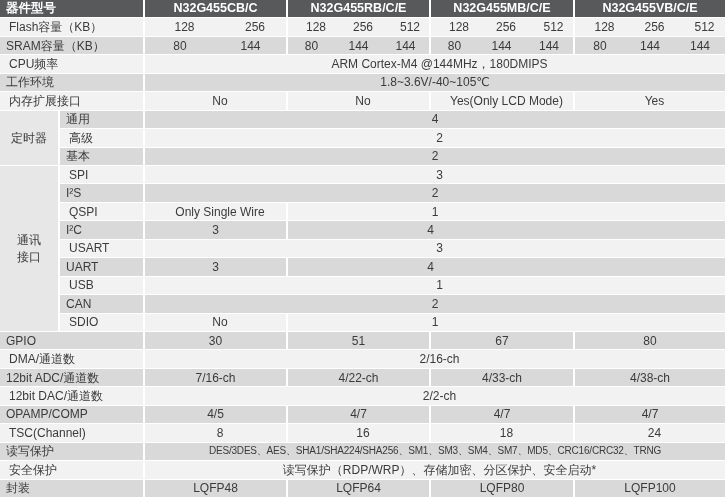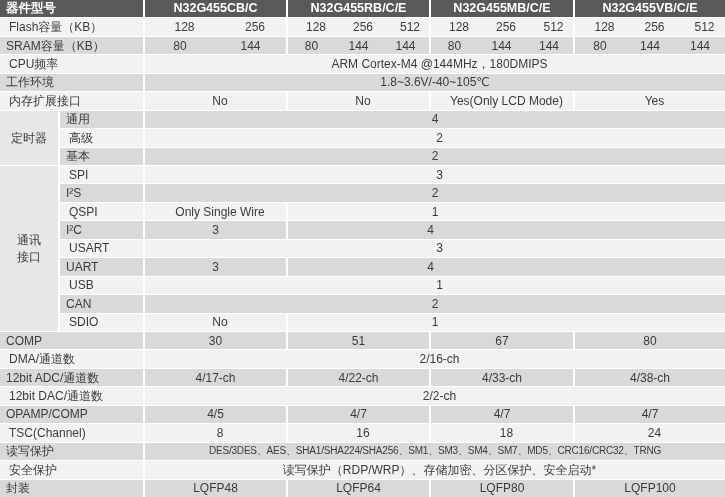--- a/index.html
+++ b/index.html
@@ -113,31 +113,31 @@
   <div class="cell dk c-g1" style="grid-row:15">3</div>
   <div class="cell dk c-m234 m234" style="grid-row:15">4</div>
   <div class="cell lbl lt c-sub" style="grid-row:16">USB</div>
   <div class="cell lt c-full" style="grid-row:16">1</div>
   <div class="cell lbl dk c-sub" style="grid-row:17">CAN</div>
   <div class="cell dk c-full" style="grid-row:17">2</div>
   <div class="cell lbl lt c-sub" style="grid-row:18">SDIO</div>
   <div class="cell lt c-g1" style="grid-row:18">No</div>
   <div class="cell lt c-m234 m234" style="grid-row:18">1</div>
 
-  <div class="cell lbl dk c-label" style="grid-row:19">COMP</div>
+  <div class="cell lbl dk c-label" style="grid-row:19">GPIO</div>
   <div class="cell dk c-g1" style="grid-row:19">30</div>
   <div class="cell dk c-g2" style="grid-row:19">51</div>
   <div class="cell dk c-g3" style="grid-row:19">67</div>
   <div class="cell dk c-g4" style="grid-row:19">80</div>
 
   <div class="cell lbl lt c-label" style="grid-row:20">DMA/通道数</div>
   <div class="cell lt c-full" style="grid-row:20">2/16-ch</div>
 
   <div class="cell lbl dk c-label" style="grid-row:21">12bit ADC/通道数</div>
-  <div class="cell dk c-g1" style="grid-row:21">4/17-ch</div>
+  <div class="cell dk c-g1" style="grid-row:21">7/16-ch</div>
   <div class="cell dk c-g2" style="grid-row:21">4/22-ch</div>
   <div class="cell dk c-g3" style="grid-row:21">4/33-ch</div>
   <div class="cell dk c-g4" style="grid-row:21">4/38-ch</div>
 
   <div class="cell lbl lt c-label" style="grid-row:22">12bit DAC/通道数</div>
   <div class="cell lt c-full" style="grid-row:22">2/2-ch</div>
 
   <div class="cell lbl dk c-label" style="grid-row:23">OPAMP/COMP</div>
   <div class="cell dk c-g1" style="grid-row:23">4/5</div>
   <div class="cell dk c-g2" style="grid-row:23">4/7</div>

